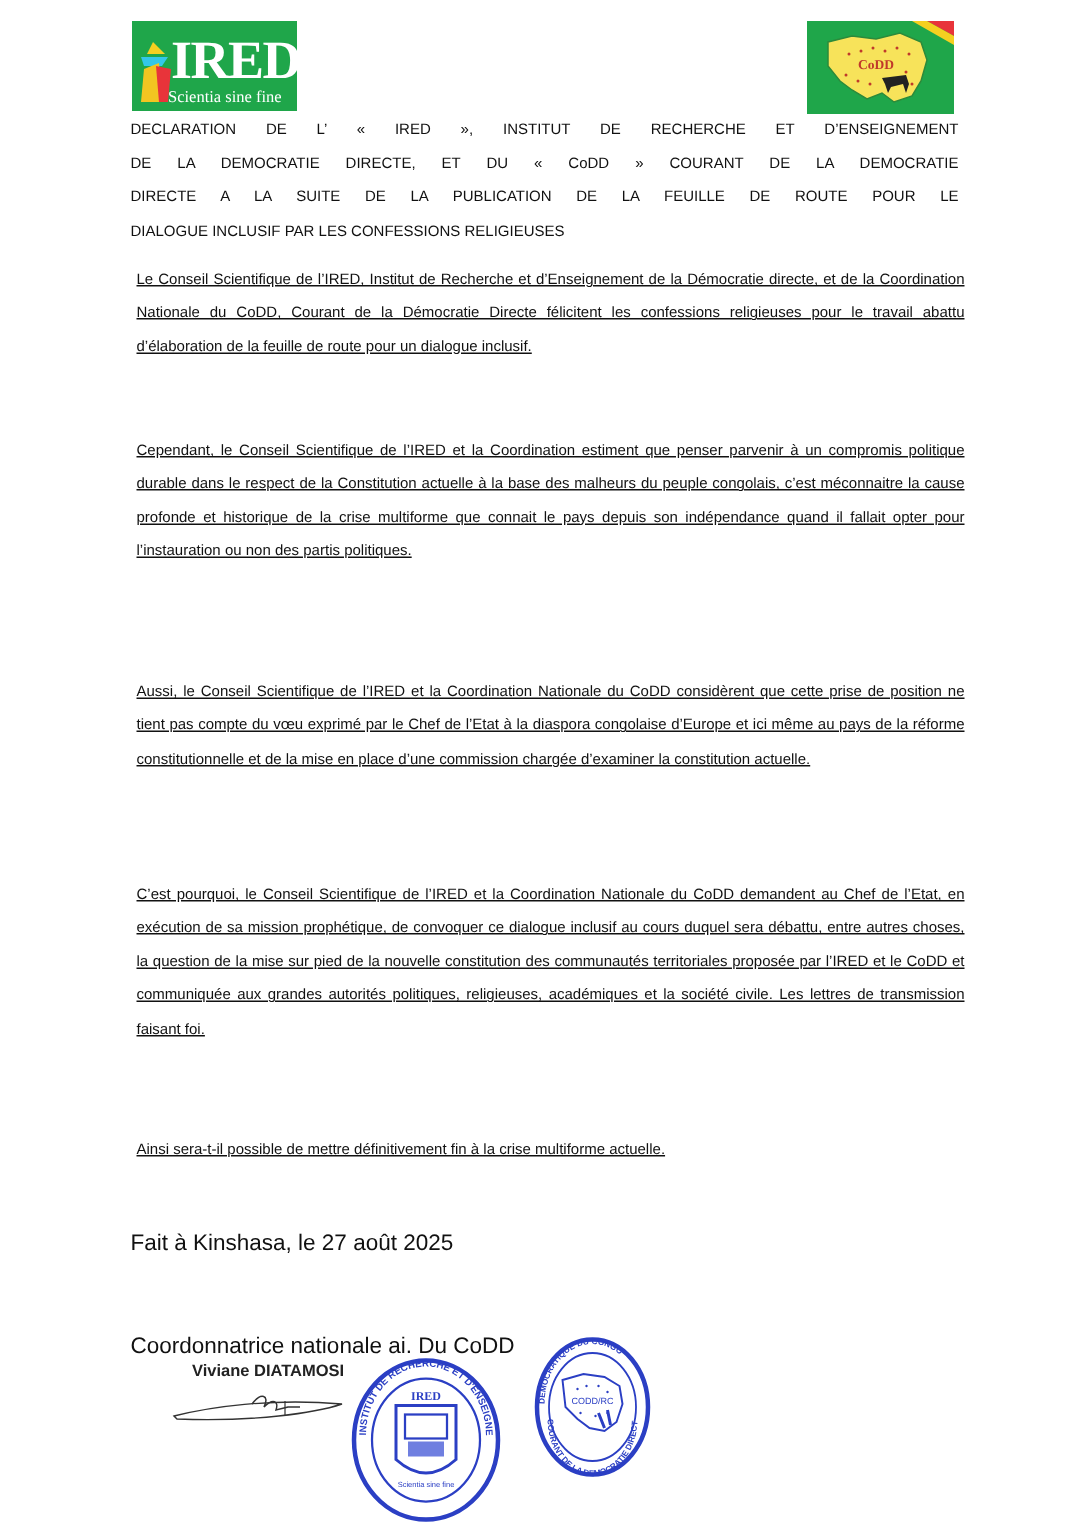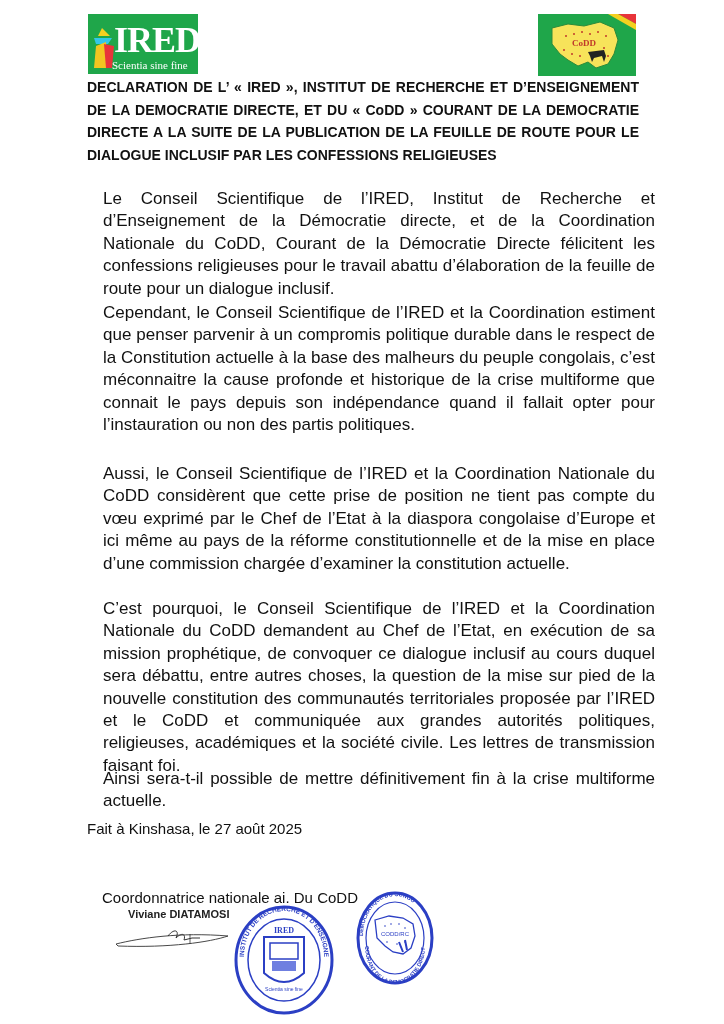--- a/index.html
+++ b/index.html
@@ -10,24 +10,24 @@
   
   .logo-ired { position: absolute; left: 88px; top: 14px; width: 110px; height: 60px; background: #1fa64a; overflow: hidden; }
   .logo-ired .wedge { position: absolute; left: 4px; top: 14px; width: 26px; height: 40px; }
   .logo-ired .word { position: absolute; left: 26px; top: 6px; font-family: "Liberation Serif", "DejaVu Serif", serif; font-weight: bold; font-size: 36px; color: #ffffff; letter-spacing: -1px; line-height: 40px; }
   .logo-ired .tag { position: absolute; left: 24px; top: 45px; font-family: "Liberation Serif", "DejaVu Serif", serif; font-size: 11px; color: #ffffff; white-space: nowrap; line-height: 12px; }
 
   .logo-codd { position: absolute; left: 538px; top: 14px; width: 98px; height: 62px; background: #be185d; }
 
   
   .title { position: absolute; left: 87px; top: 76px; width: 552px;
-           font-weight: bold; font-size: 14px; line-height: 22.5px; text-align: justify; text-align-last: justify; }
+           font-weight: normal; font-size: 10px; line-height: 22.5px; text-align: justify; text-align-last: justify; }
   .title .last { text-align-last: left; }
 
-  .para { position: absolute; left: 87px; width: 552px; font-size: 17px; line-height: 22.4px; text-align: justify; margin: 16px; }
+  .para { position: absolute; left: 87px; width: 552px; font-size: 10px; line-height: 22.4px; text-align: justify; margin: 4px; text-decoration: underline; }
   .single { position: absolute; left: 87px; font-size: 15px; line-height: 22.4px; margin: 0; white-space: nowrap; }
 
   .sig-name { position: absolute; left: 128px; top: 908px; font-family: Liberation Sans, sans-serif; font-weight: bold; font-size: 11px; color: #222; }
   .signature { position: absolute; left: 110px; top: 918px; width: 130px; height: 40px; }
   .stamp { position: absolute; }
   .stamp-ired { left: 232px; top: 903px; width: 104px; height: 114px; }
   .stamp-codd { left: 355px; top: 890px; width: 80px; height: 96px; }
 </style>
 </head>
 <body>
@@ -77,21 +77,21 @@
   </div>
 
   <p class="para" style="top:172px;">Le Conseil Scientifique de l’IRED, Institut de Recherche et d’Enseignement de la Démocratie directe, et de la Coordination Nationale du CoDD, Courant de la Démocratie Directe félicitent les confessions religieuses pour le travail abattu d’élaboration de la feuille de route pour un dialogue inclusif.</p>
   <p class="para" style="top:286px;">Cependant, le Conseil Scientifique de l’IRED et la Coordination estiment que penser parvenir à un compromis politique durable dans le respect de la Constitution actuelle à la base des    malheurs du peuple congolais, c’est méconnaitre la cause profonde et historique de la crise multiforme que connait le pays depuis son indépendance quand il fallait opter pour l’instauration ou non des partis politiques.</p>
   <p class="para" style="top:447px;">Aussi, le Conseil Scientifique de l’IRED et la Coordination Nationale du CoDD considèrent que cette prise de position ne tient pas compte du vœu exprimé par le Chef de l’Etat à la diaspora congolaise d’Europe et ici même au pays de la réforme constitutionnelle  et de la mise en place d’une commission chargée d’examiner la constitution actuelle.</p>
   <p class="para" style="top:582px;">C’est pourquoi, le Conseil Scientifique de l’IRED et la Coordination Nationale du CoDD demandent au Chef de l’Etat, en exécution de sa mission prophétique, de convoquer ce dialogue inclusif au cours duquel sera débattu, entre autres choses, la question de la mise sur pied de la nouvelle constitution des communautés territoriales proposée par l’IRED et le CoDD et communiquée aux grandes autorités politiques, religieuses, académiques et la société civile. Les lettres de transmission faisant foi.</p>
   <p class="para" style="top:752px;">Ainsi sera-t-il possible de mettre définitivement fin à la crise multiforme actuelle.</p>
 
   <p class="single" style="top:818px;">Fait à Kinshasa, le 27 août 2025</p>
 
-  <p class="single" style="top:887px;margin-left:15px;">Coordonnatrice nationale ai. Du CoDD</p>
+  <p class="single" style="top:887px;">Coordonnatrice nationale ai. Du CoDD</p>
 
   <div class="sig-name">Viviane DIATAMOSI</div>
 
   <svg class="signature" viewBox="0 0 130 40">
     <path d="M6,26 C30,20 70,14 118,18 C100,24 60,30 8,28 Z" fill="none" stroke="#333" stroke-width="0.9"></path>
     <path d="M58,18 C64,10 70,12 66,20 C72,14 76,16 74,22 L82,20 L90,20" fill="none" stroke="#333" stroke-width="1"></path>
     <path d="M80,16 L80,26" fill="none" stroke="#333" stroke-width="0.8"></path>
   </svg>
 
   <svg class="stamp stamp-ired" viewBox="0 0 104 114">

